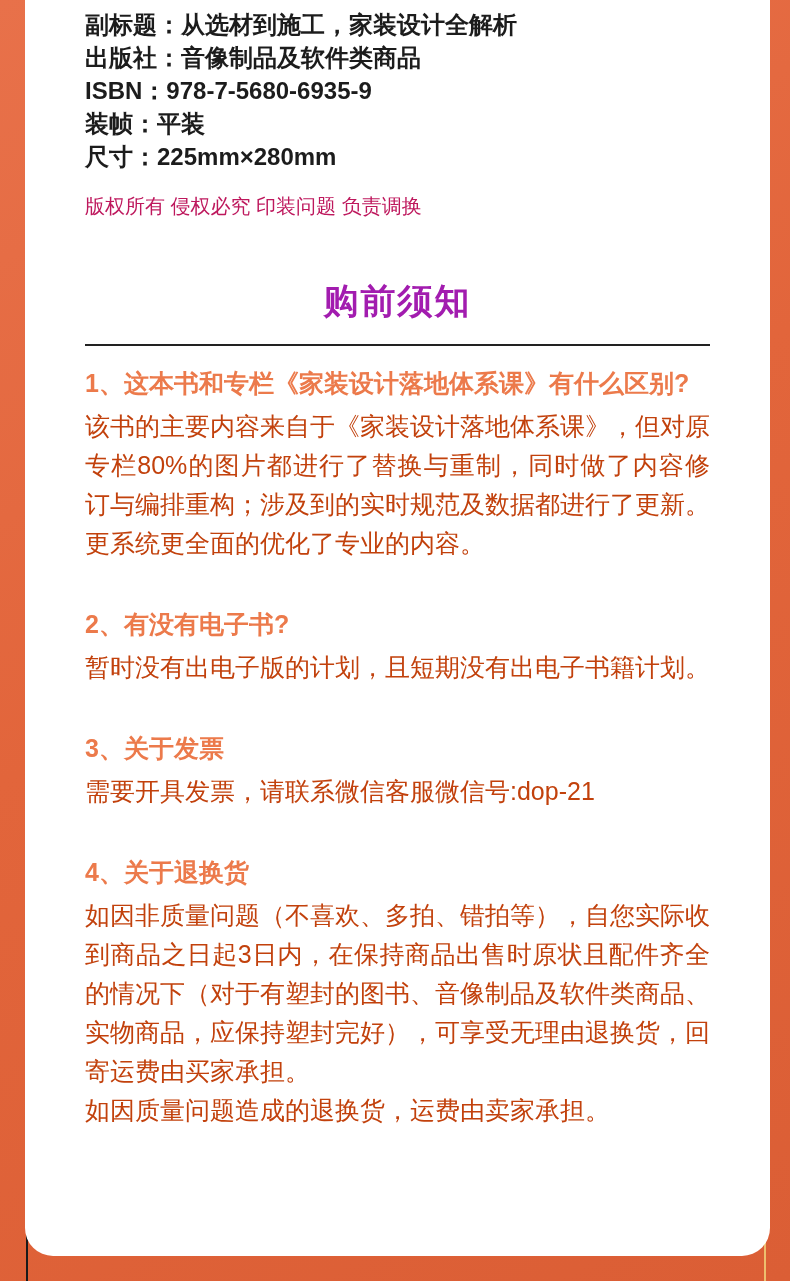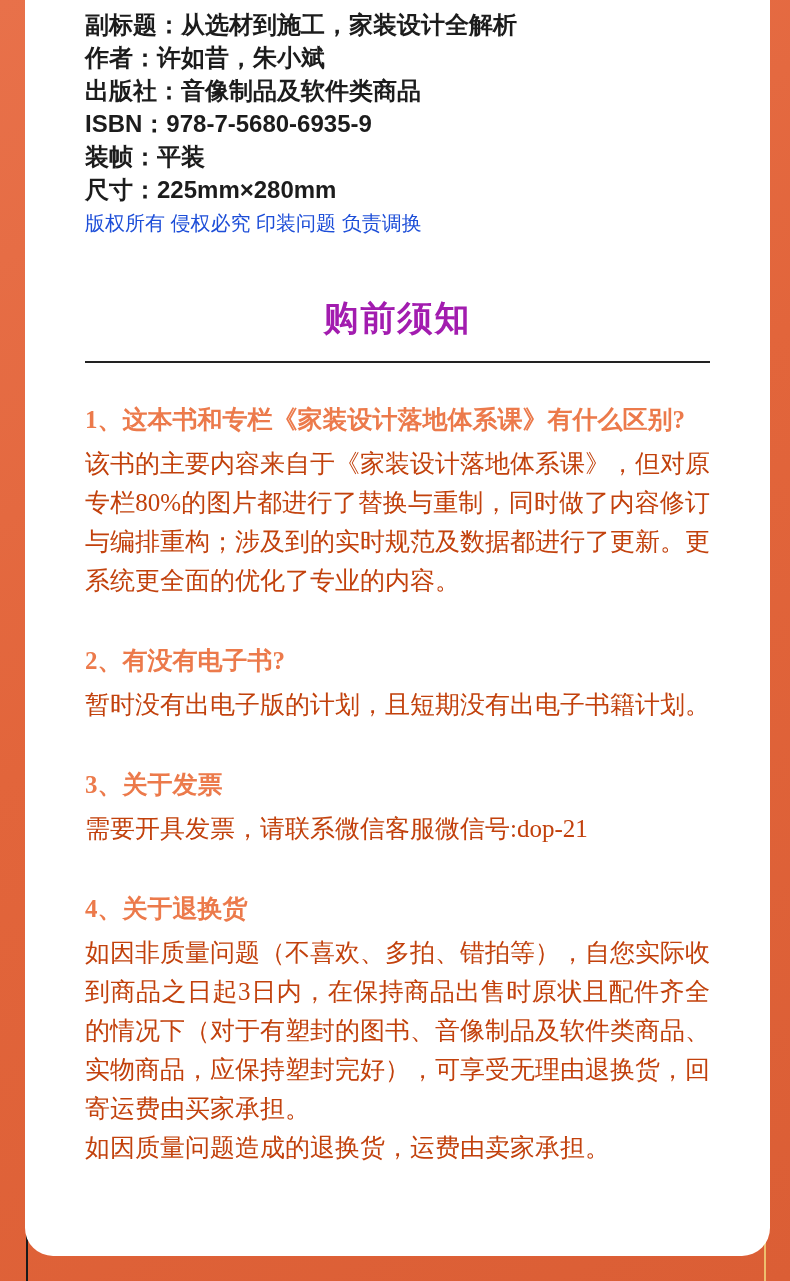--- a/index.html
+++ b/index.html
@@ -33,42 +33,42 @@
   .meta-row {
     font-size: 24px;
     line-height: 33px;
     color: #1c1c1c;
     font-weight: 700;
     white-space: nowrap;
   }
   .meta-label { font-weight: 700; }
   .meta-value { font-weight: 700; }
   .copyright-note {
-    margin-top: 4px;
+    margin-top: 20px;
     font-size: 20px;
     line-height: 27px;
-    color: #1d4ed8;
+    color: #be185d;
     font-weight: 400;
   }
   .notice-title {
     margin-top: 60px;
     text-align: center;
     font-size: 35px;
     line-height: 42px;
     font-weight: 700;
     color: #a21caf;
     letter-spacing: 2px;
   }
   .rule {
     margin-top: 22px;
     height: 2px;
     background: #222222;
     border: none;
   }
-  .faq { margin-top: 40px; font-family: Liberation Serif, serif; }
+  .faq { margin-top: 20px; }
   .faq-item + .faq-item { margin-top: 44px; }
   .faq-q {
     font-size: 25px;
     line-height: 34px;
     font-weight: 700;
     color: #EC7A4B;
   }
   .faq-a {
     margin-top: 7px;
     font-size: 25px;
@@ -83,23 +83,20 @@
 <body>
 
 <div class="accent-line accent-left"></div>
 <div class="accent-line accent-right"></div>
 
 <div class="card">
 
   <div class="meta">
     <div class="meta-row">
       <span class="meta-label">副标题：</span><span class="meta-value">从选材到施工，家装设计全解析</span>
-    </div>
-    <div class="meta-row">
-      <span class="meta-label">作者：</span><span class="meta-value">许如昔，朱小斌</span>
     </div>
     <div class="meta-row">
       <span class="meta-label">出版社：</span><span class="meta-value">音像制品及软件类商品</span>
     </div>
     <div class="meta-row">
       <span class="meta-label">ISBN：</span><span class="meta-value">978-7-5680-6935-9</span>
     </div>
     <div class="meta-row">
       <span class="meta-label">装帧：</span><span class="meta-value">平装</span>
     </div>

